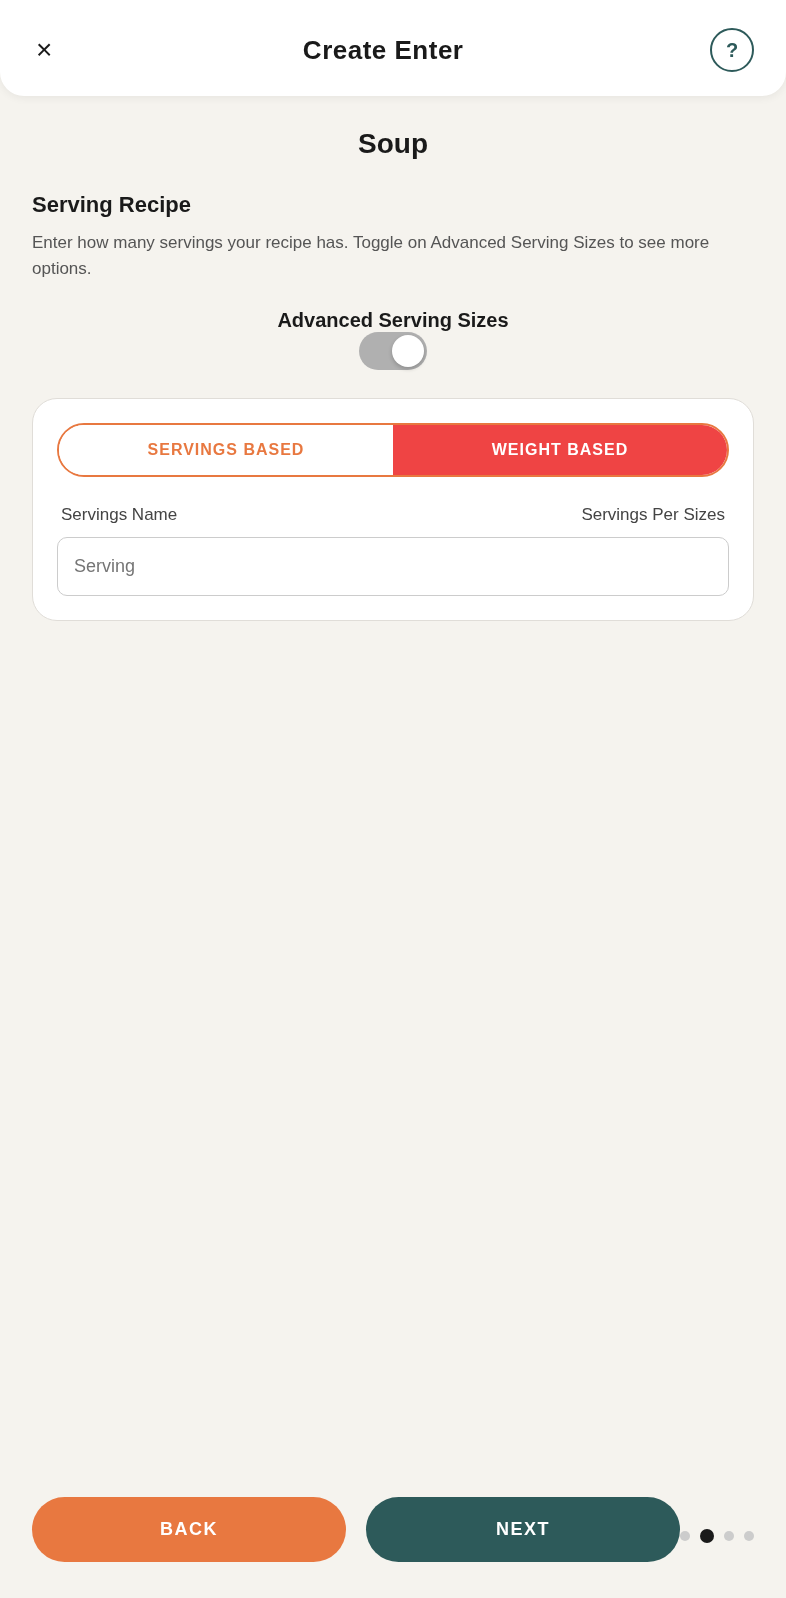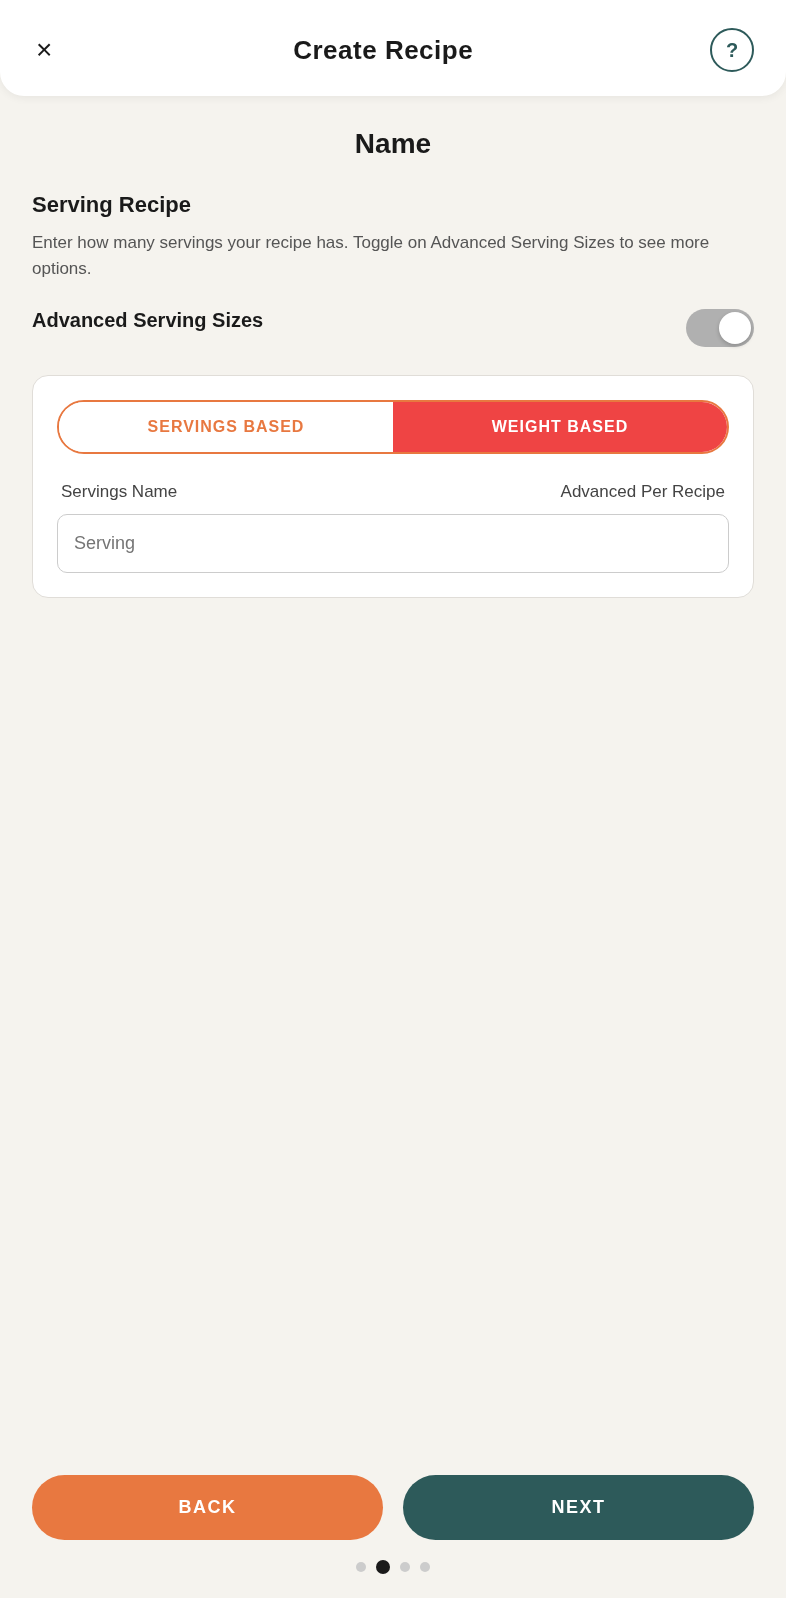--- a/index.html
+++ b/index.html
@@ -84,23 +84,24 @@
 
     .section-description {
       font-size: 17px;
       color: #555555;
       line-height: 1.5;
       margin-bottom: 28px;
     }
 
     .advanced-row {
       display: flex;
-      align-items: flex-start;
+      align-items: center;
       justify-content: space-between;
       margin-bottom: 28px;
+      flex-direction: column;
     }
 
     .advanced-label {
       font-size: 20px;
       font-weight: 700;
       color: #1a1a1a;
     }
 
     
     .toggle-switch {
@@ -125,21 +126,21 @@
       position: absolute;
       top: 3px;
       right: 3px;
       box-shadow: 0 2px 4px rgba(0,0,0,0.2);
       transition: left 0.2s;
     }
 
     
     .card {
       background: #ffffff;
-      border-radius: 16px;
+      border-radius: 25px;
       border: 1px solid #e0ddd8;
       padding: 24px;
       margin-bottom: 24px;
     }
 
     
     .segmented-control {
       display: flex;
       border: 2.5px solid #e87840;
       border-radius: 40px;
@@ -203,21 +204,21 @@
 
     .input-servings-per-recipe {
       flex: 0 0 200px;
     }
 
     
     .footer {
       background: #f5f3ee;
       padding: 20px 32px 16px 32px;
       display: flex;
-      flex-direction: column;
+      flex-direction: row;
       align-items: center;
     }
 
     .footer-buttons {
       display: flex;
       gap: 20px;
       width: 100%;
       margin-bottom: 20px;
     }
 
@@ -272,48 +273,48 @@
 
     .spacer {
       flex: 1;
     }
   </style>
 </head>
 <body>
 
 <div class="header">
   <button class="header-close-btn">×</button>
-  <span class="header-title">Create Recipe</span>
+  <span class="header-title">Create Enter</span>
   <button class="header-help-btn">?</button>
 </div>
 
 <div class="main-content">
 
-  <div class="recipe-name">Name</div>
+  <div class="recipe-name">Soup</div>
 
   <div class="section-title">Serving Recipe</div>
   <div class="section-description">Enter how many servings your recipe has. Toggle on Advanced Serving Sizes to see more options.</div>
 
   <div class="advanced-row">
     <span class="advanced-label">Advanced Serving Sizes</span>
     <div class="toggle-switch off">
       <div class="toggle-knob"></div>
     </div>
   </div>
 
   <div class="card">
 
     <div class="segmented-control">
       <button class="seg-btn inactive">SERVINGS BASED</button>
       <button class="seg-btn active">WEIGHT BASED</button>
     </div>
 
     <div class="fields-header">
       <span class="field-label">Servings Name</span>
-      <span class="field-label">Advanced Per Recipe</span>
+      <span class="field-label">Servings Per Sizes</span>
     </div>
 
     <div class="fields-row">
       <input type="text" class="text-input input-serving-name" placeholder="Serving" style="">
     </div>
   </div>
 
   <div class="spacer"></div>
 
 </div>

